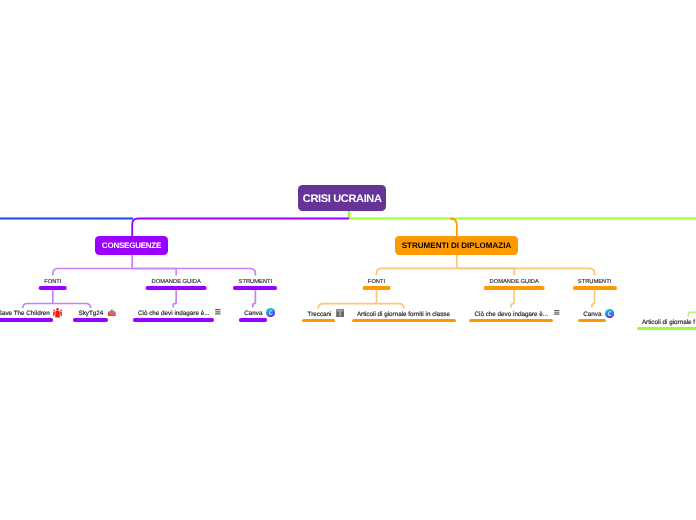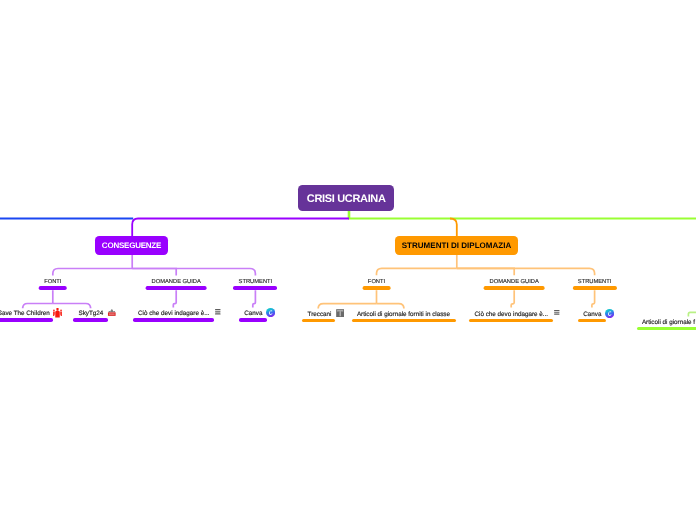--- a/index.html
+++ b/index.html
@@ -4,21 +4,21 @@
 <title>Mind Map</title>
 <style>
   html,body{margin:0;padding:0;}
   body{width:696px;height:520px;background:#ffffff;
        font-family:"Liberation Sans",sans-serif;overflow:hidden;position:relative;
        -webkit-font-smoothing:antialiased;text-rendering:geometricPrecision;}
   #stage{position:absolute;left:0;top:0;width:696px;height:520px;overflow:hidden;}
   svg.links{position:absolute;left:0;top:0;width:696px;height:520px;}
 
   
-  .root-node{position:absolute;left:298.2px;top:185.2px;width:96px;height:25.4px;
+  .root-node{position:absolute;left:298.2px;top:185.2px;width:88px;height:25.4px;
              border-radius:4.6px;background:#663399;}
   .root-node .label{position:absolute;left:0;right:0;top:9.2px;text-align:center;
                     color:#fff;font-size:11px;font-weight:bold;letter-spacing:-0.33px;
                     white-space:nowrap;line-height:11px;}
 
   
   .l1{position:absolute;height:18.6px;border-radius:4.2px;}
   .l1 .label{position:absolute;left:0;right:0;top:6px;text-align:center;
              font-size:8px;font-weight:bold;white-space:nowrap;line-height:7.6px;}
   #l1-conseguenze{left:95px;top:236px;width:73px;background:#9900ff;}

